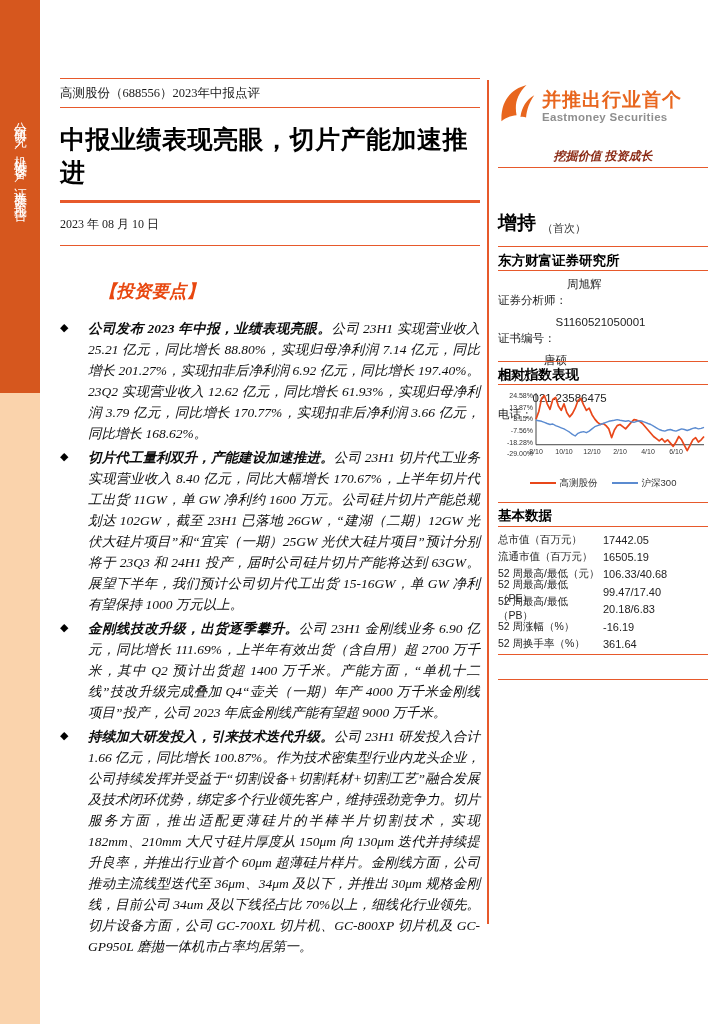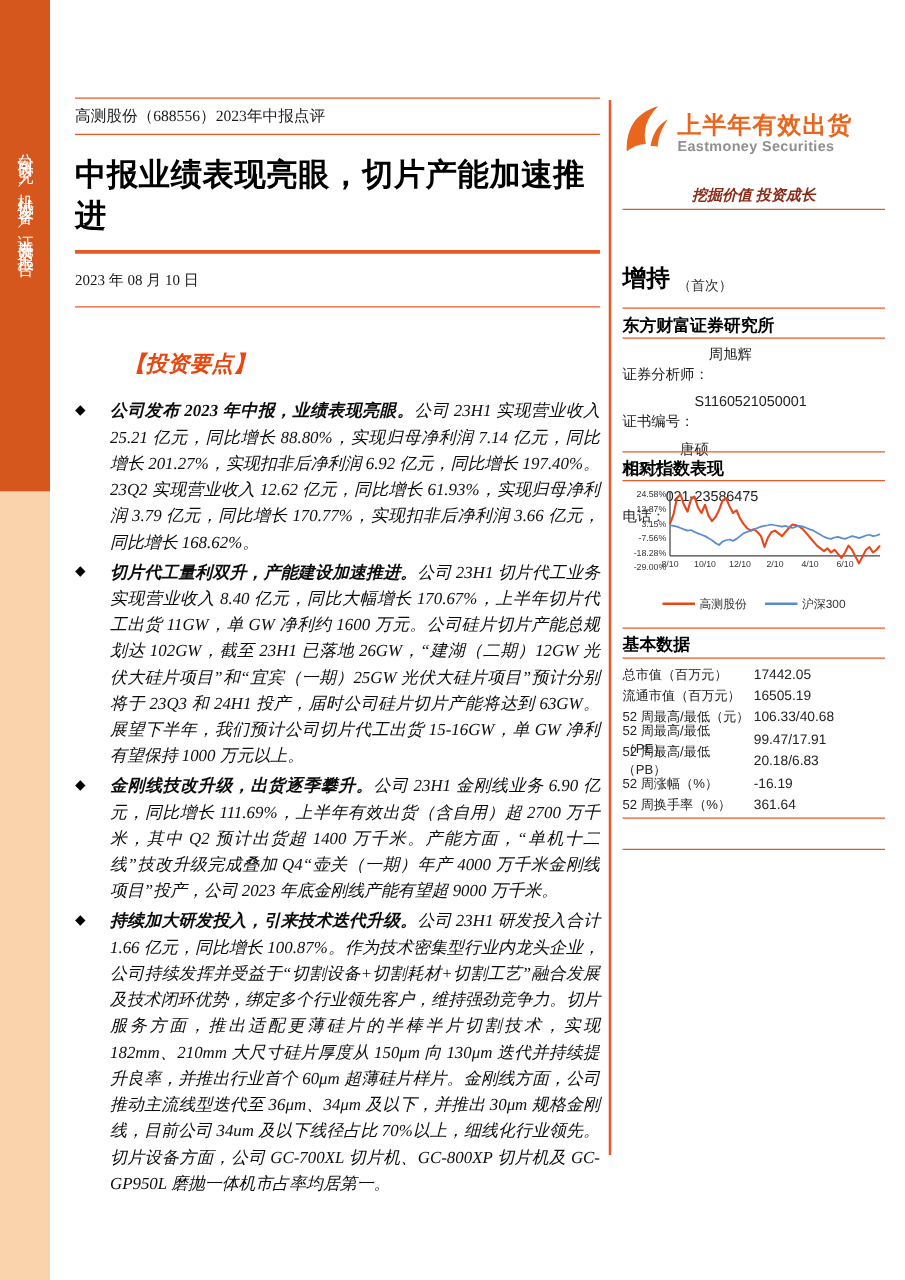--- a/index.html
+++ b/index.html
@@ -109,21 +109,21 @@
 <div class="rightcol">
 
   <div class="rc logo" style="top:82px;">
     <span>
       <svg width="38" height="44" viewBox="0 0 44 48">
         <path d="M4 44 C3 20 15 7 33 2 C22 13 19 24 21.5 37 C14.5 37.5 8.5 40 4 44 Z" fill="#E8661E"></path>
         <path d="M26 39 C27.5 28 33 19 42 14 C36 23 33.5 30 32.5 39.5 C30.5 38.8 28.2 38.6 26 39 Z" fill="#E8661E"></path>
       </svg>
     </span>
     <span class="logo-txt">
-      <div class="cn">上半年有效出货</div>
+      <div class="cn">并推出行业首个</div>
       <div class="en">Eastmoney Securities</div>
     </span>
   </div>
 
   <div class="rc slogan" style="top:148px;">挖掘价值 投资成长</div>
   <hr class="rc rc-rule" style="top:167px;">
 
   <div class="rc rating-row" style="top:178px;">
     <span class="rating-val">增持</span>
     <span class="rating-suffix">（首次）</span>
@@ -191,21 +191,21 @@
       <div class="basic-row">
         <span class="lb">流通市值（百万元）</span>
         <span class="vl">16505.19</span>
       </div>
       <div class="basic-row">
         <span class="lb">52 周最高/最低（元）</span>
         <span class="vl">106.33/40.68</span>
       </div>
       <div class="basic-row">
         <span class="lb">52 周最高/最低（PE）</span>
-        <span class="vl">99.47/17.91</span>
+        <span class="vl">99.47/17.40</span>
       </div>
       <div class="basic-row">
         <span class="lb">52 周最高/最低（PB）</span>
         <span class="vl">20.18/6.83</span>
       </div>
       <div class="basic-row">
         <span class="lb">52 周涨幅（%）</span>
         <span class="vl">-16.19</span>
       </div>
       <div class="basic-row">

